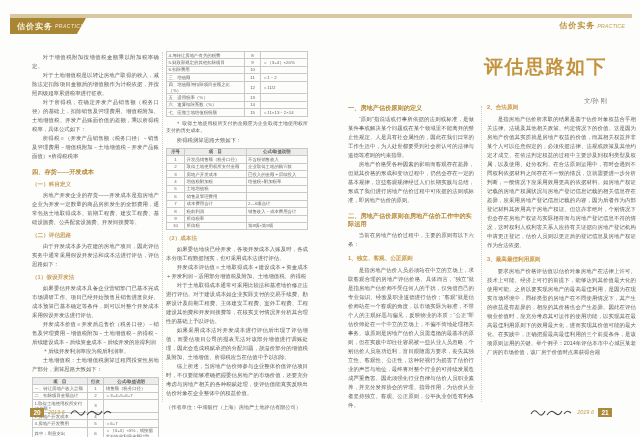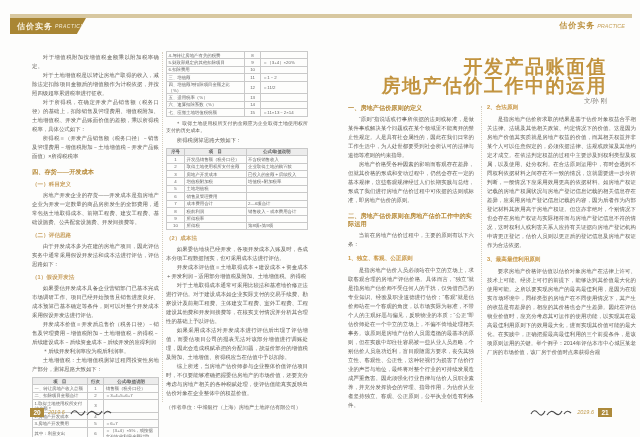--- a/index.html
+++ b/index.html
@@ -257,22 +257,21 @@
     <span class="pagebox">20</span>
     <span class="issue">2019.6</span>
     <svg width="44" height="10">
       <path d="M2 7 Q5 1 9 6 T16 4 M18 8 Q22 2 26 6 T33 4 M35 7 Q38 2 42 6" stroke="#4a4a4a" fill="none" stroke-width="1.1"></path>
     </svg>
   </div>
 </div>
 
 <div>
   <div class="title">
-    <div>开发产品账面值</div>
-    <div>房地产估价工作中的运用</div>
+    <div>评估思路如下</div>
   </div>
   <div class="byline">文/孙 刚</div>
 
   <div class="col r-col1">
     <div class="h-sec" style="margin-top:0;">一、房地产估价原则的定义</div>
     <p class="body">“原则”指说话或行事所依据的法则或标准，是做某件事或解决某个问题或在某个领域里不能离开的禁止性规定。人是具有社会属性的，因此在我们日常的工作生活中，为人处世都要受到社会所认可的法律与道德等准则的约束指导。</p>
     <p class="body">房地产价格受各种因素的影响而客观存在差异，但就其价格的形成和变动过程中，仍然会存在一定的基本规律，这些客观规律经过人们长期实践与总结，形成了我们进行房地产估价过程中可依据的法则或标准，即房地产估价的原则。</p>
     <div class="h-sec">二、房地产估价原则在房地产估价工作中的实际运用</div>
     <p class="body">当前在房地产估价过程中，主要的原则有以下六条：</p>
     <div class="h-num">1、独立、客观、公正原则</div>

